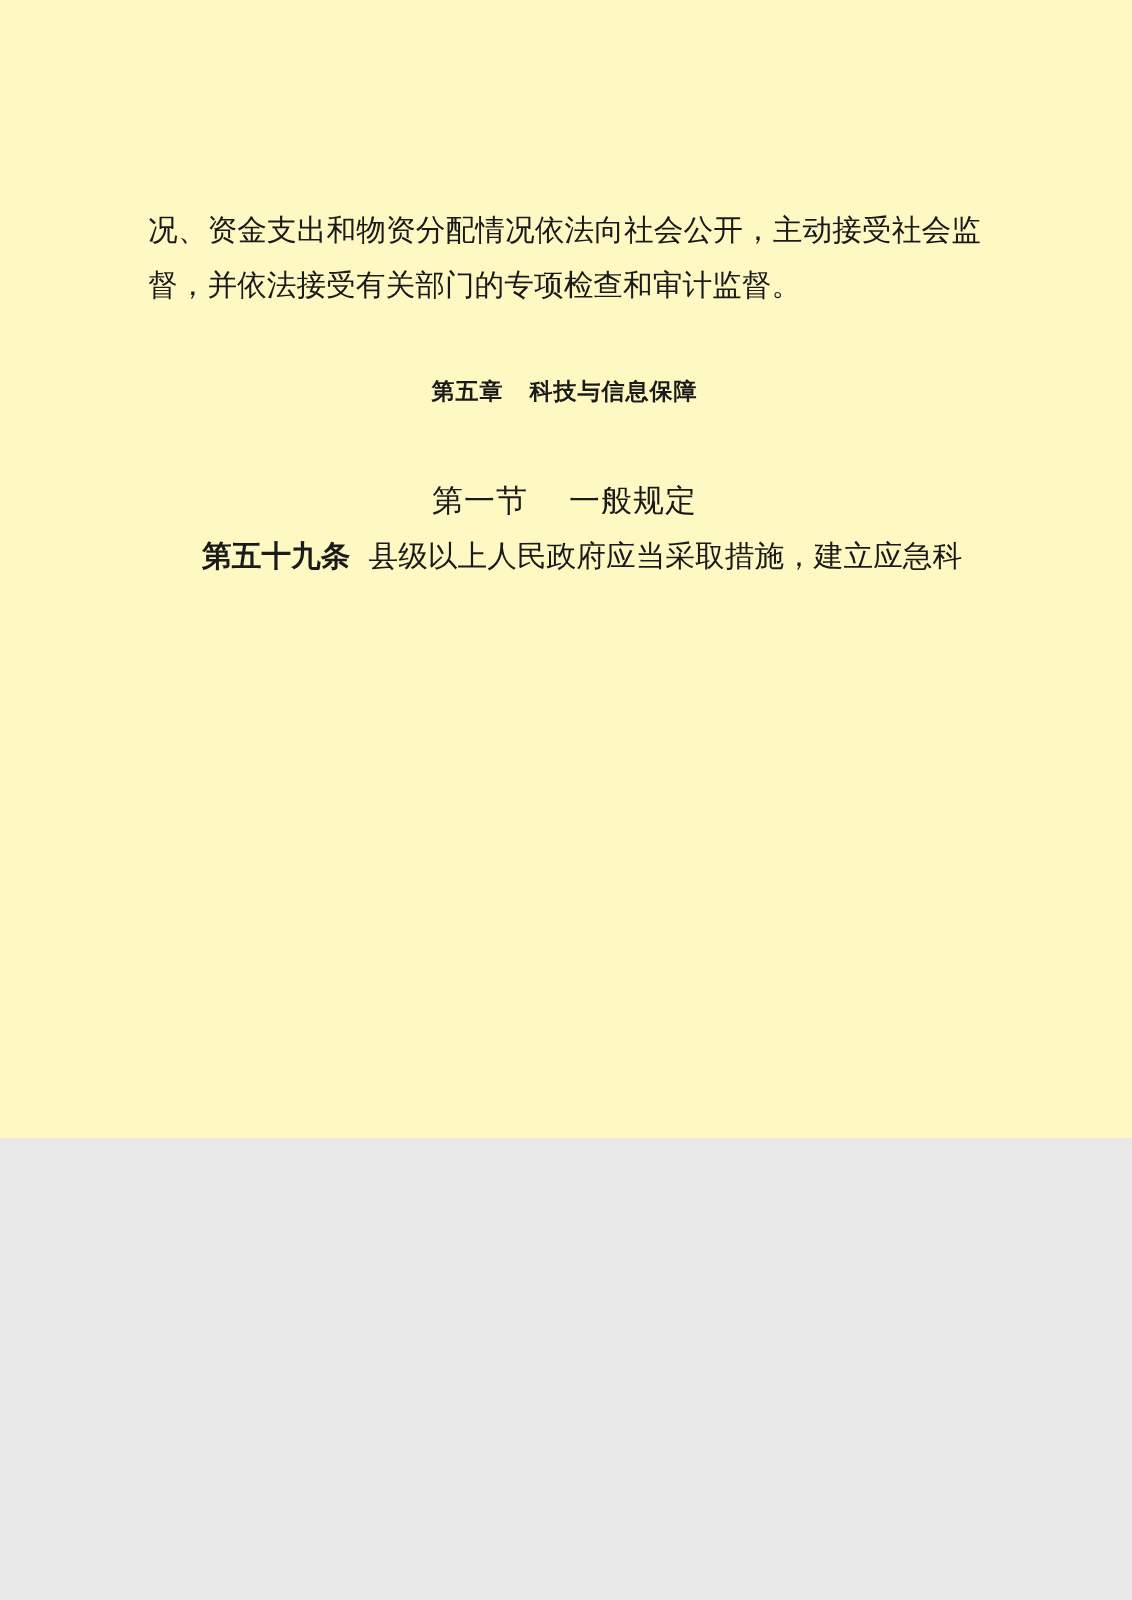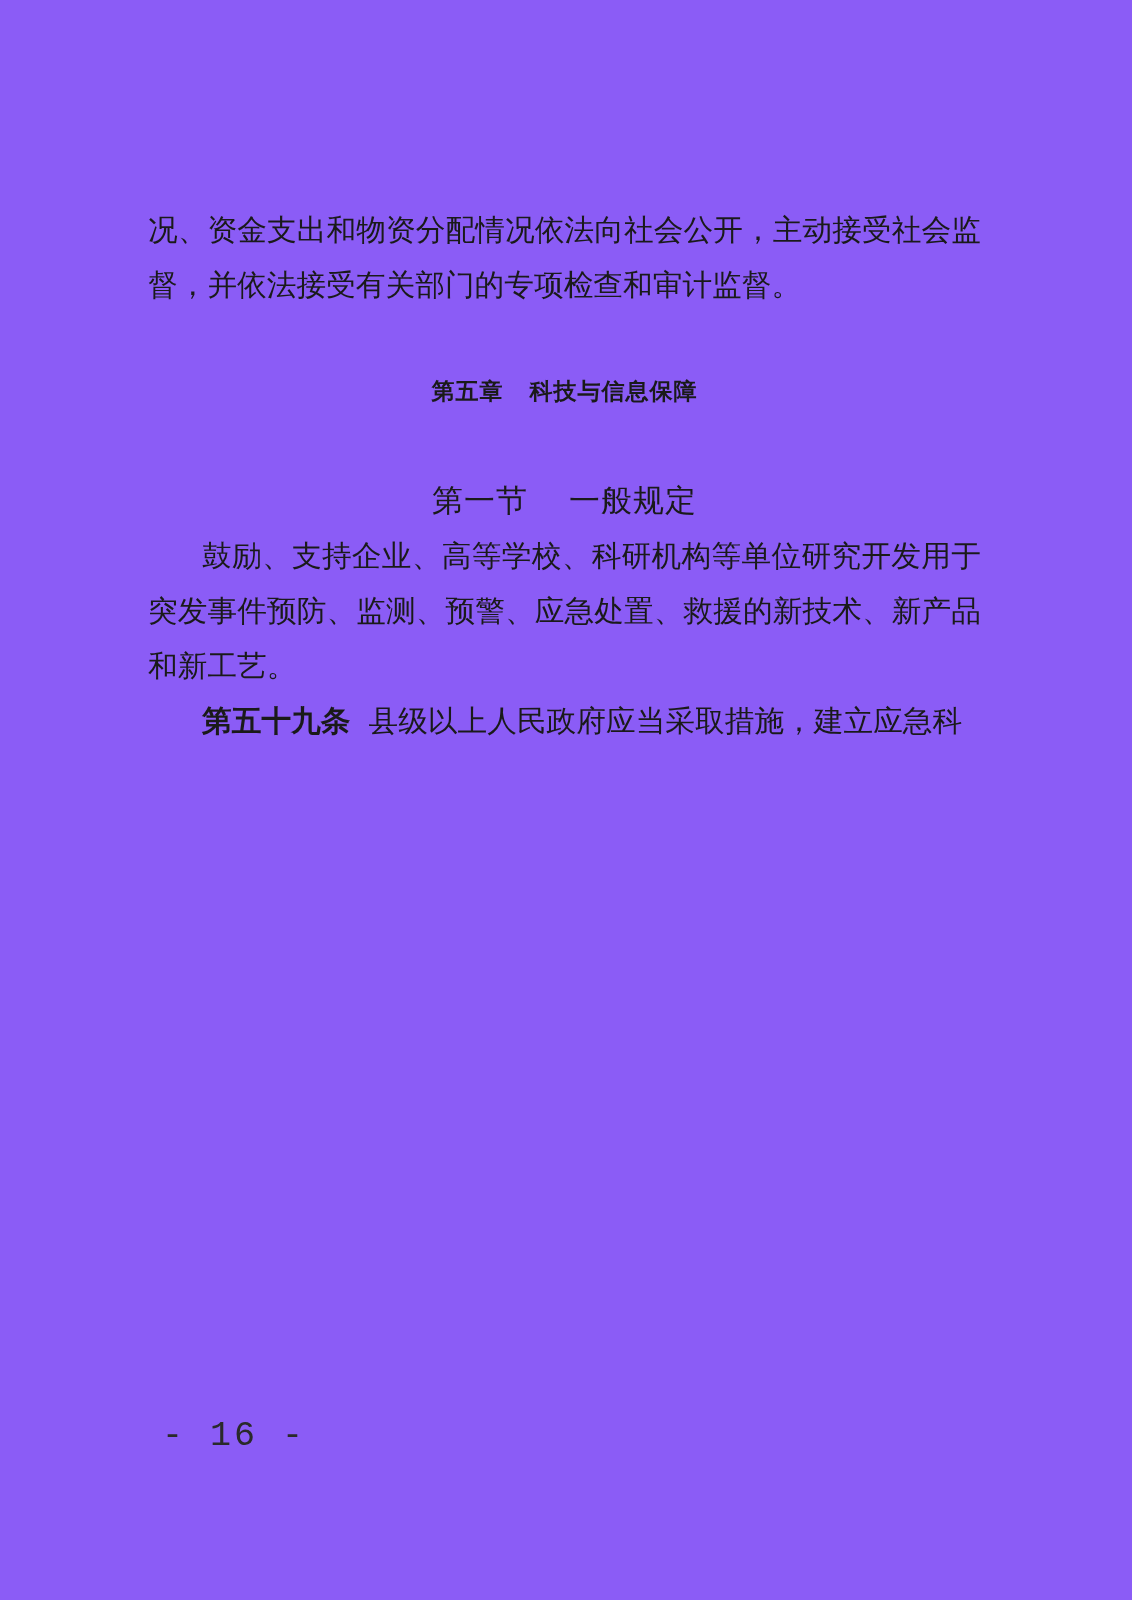--- a/index.html
+++ b/index.html
@@ -3,22 +3,22 @@
 <meta charset="utf-8">
 <style>
   html, body {
     margin: 0;
     padding: 0;
     background: #e8e8e8;
   }
   .page {
     position: relative;
     width: 1132px;
-    height: 1600px;
-    background: #8b5cf6;
+    height: 1138px;
+    background: #fef9c3;
     overflow: hidden;
     font-family: "DejaVu Serif", "Liberation Serif", serif;
     color: #1a1a1a;
   }
   .content {
     position: absolute;
     left: 148px;
     top: 0;
     width: 833px;
     font-size: 29.7px;
@@ -82,20 +82,19 @@
 
     <p class="p-continuation">况、资金支出和物资分配情况依法向社会公开，主动接受社会监督，并依法接受有关部门的专项检查和审计监督。</p>
 
     <p class="chapter-heading"><span class="heading-num">第五章</span><span class="heading-title">科技与信息保障</span></p>
 
     <p class="section-heading"><span class="heading-num">第一节</span><span class="heading-title">一般规定</span></p>
 
 
 
 
-    <p class="para">鼓励、支持企业、高等学校、科研机构等单位研究开发用于突发事件预防、监测、预警、应急处置、救援的新技术、新产品和新工艺。</p>
 
     <p class="article"><span class="article-num gap-narrow">第五十九条</span><span class="article-text">县级以上人民政府应当采取措施，建立应急科</span></p>
 
   </div>
 
   <div class="page-number">- 16 -</div>
 </div>
 
 </body></html>

